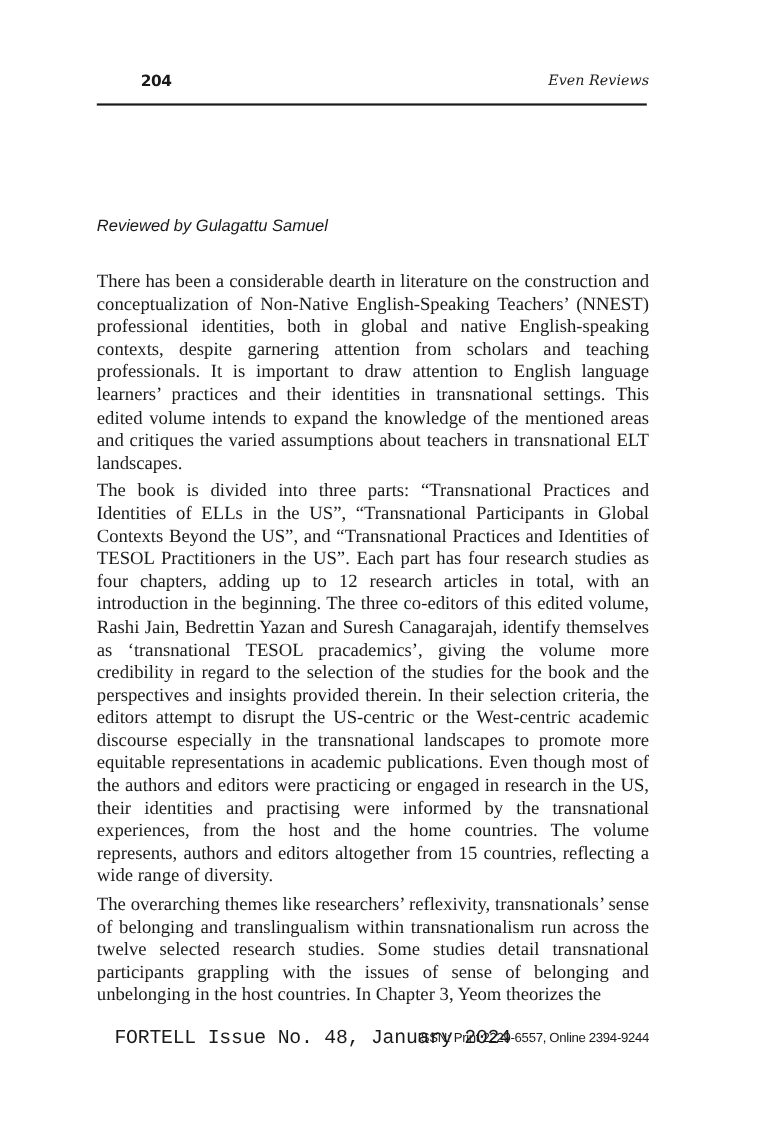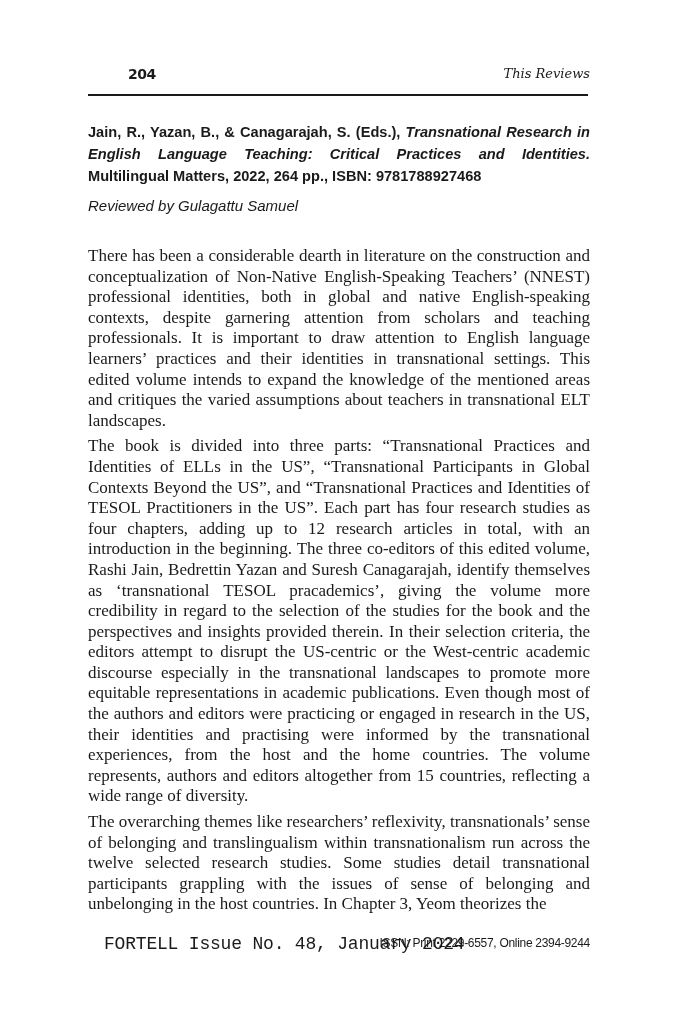--- a/index.html
+++ b/index.html
@@ -116,29 +116,24 @@
       letter-spacing: -0.3px;
     }
   </style>
 </head>
 <body>
 
 <div class="page">
 
   <div class="running-header">
     <span class="page-number">204</span>
-    <span class="section-name">This Reviews</span>
+    <span class="section-name">Even Reviews</span>
   </div>
   <div class="header-rule"></div>
 
-  <div class="citation">
-    <span>Jain, R., Yazan, B., &amp; Canagarajah, S. (Eds.),</span>
-    <span class="title-italic">Transnational Research in English Language Teaching: Critical Practices and Identities.</span>
-    <span>Multilingual Matters, 2022, 264 pp., ISBN: 9781788927468</span>
-  </div>
 
   <div class="reviewer">Reviewed by Gulagattu Samuel</div>
 
   <div class="body-text">
     <p>There has been a considerable dearth in literature on the construction and conceptualization of Non-Native English-Speaking Teachers’ (NNEST) professional identities, both in global and native English-speaking contexts, despite garnering attention from scholars and teaching professionals. It is important to draw attention to English language learners’ practices and their identities in transnational settings. This edited volume intends to expand the knowledge of the mentioned areas and critiques the varied assumptions about teachers in transnational ELT landscapes.</p>
     <p>The book is divided into three parts: “Transnational Practices and Identities of ELLs in the US”, “Transnational Participants in Global Contexts Beyond the US”, and “Transnational Practices and Identities of TESOL Practitioners in the US”. Each part has four research studies as four chapters, adding up to 12 research articles in total, with an introduction in the beginning. The three co-editors of this edited volume, Rashi Jain, Bedrettin Yazan and Suresh Canagarajah, identify themselves as ‘transnational TESOL pracademics’, giving the volume more credibility in regard to the selection of the studies for the book and the perspectives and insights provided therein. In their selection criteria, the editors attempt to disrupt the US-centric or the West-centric academic discourse especially in the transnational landscapes to promote more equitable representations in academic publications. Even though most of the authors and editors were practicing or engaged in research in the US, their identities and practising were informed by the transnational experiences, from the host and the home countries. The volume represents, authors and editors altogether from 15 countries, reflecting a wide range of diversity.</p>
     <p>The overarching themes like researchers’ reflexivity, transnationals’ sense of belonging and translingualism within transnationalism run across the twelve selected research studies. Some studies detail transnational participants grappling with the issues of sense of belonging and unbelonging in the host countries. In Chapter 3, Yeom theorizes the</p>
   </div>
 
   <div class="running-footer">

